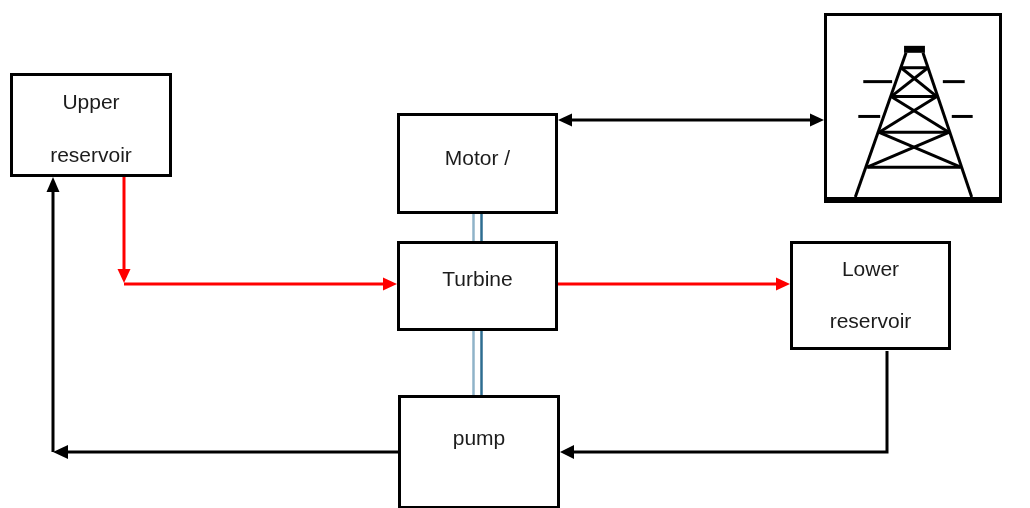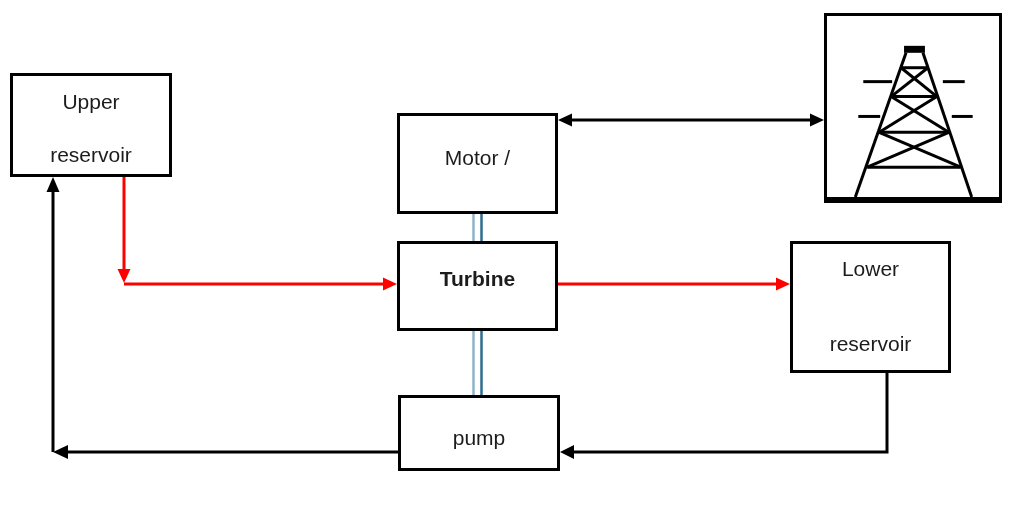--- a/index.html
+++ b/index.html
@@ -52,29 +52,28 @@
   #power-grid {
     left: 824px; top: 13px; width: 178px; height: 190px;
     border-bottom-width: 6px;
     justify-content: flex-start;
   }
   #power-grid svg { display: block; width: 100%; height: 100%; }
   #turbine {
     left: 397px; top: 241px; width: 161px; height: 90px;
     justify-content: flex-start;
     padding-top: 21px;
-    font-weight: bold;
   }
   #lower-reservoir {
-    left: 790px; top: 241px; width: 161px; height: 132px;
+    left: 790px; top: 241px; width: 161px; height: 109px;
     justify-content: space-between;
     padding: 11px 0 12px 0;
   }
   #pump {
-    left: 398px; top: 395px; width: 162px; height: 76px;
+    left: 398px; top: 395px; width: 162px; height: 114px;
     justify-content: flex-start;
     padding-top: 26px;
   }
 </style>
 </head>
 <body>
 
 <div class="canvas">
 
   <svg class="overlay" viewBox="0 0 1030 508" xmlns="http://www.w3.org/2000/svg">

